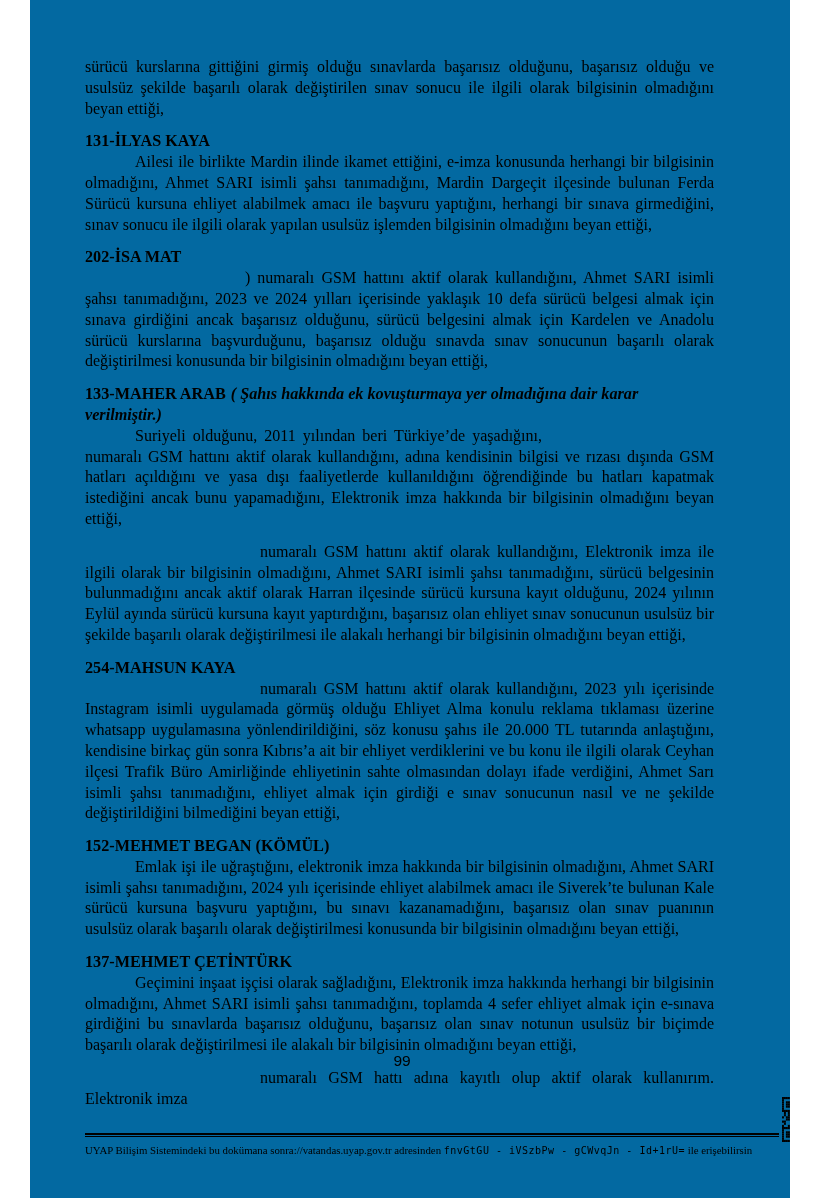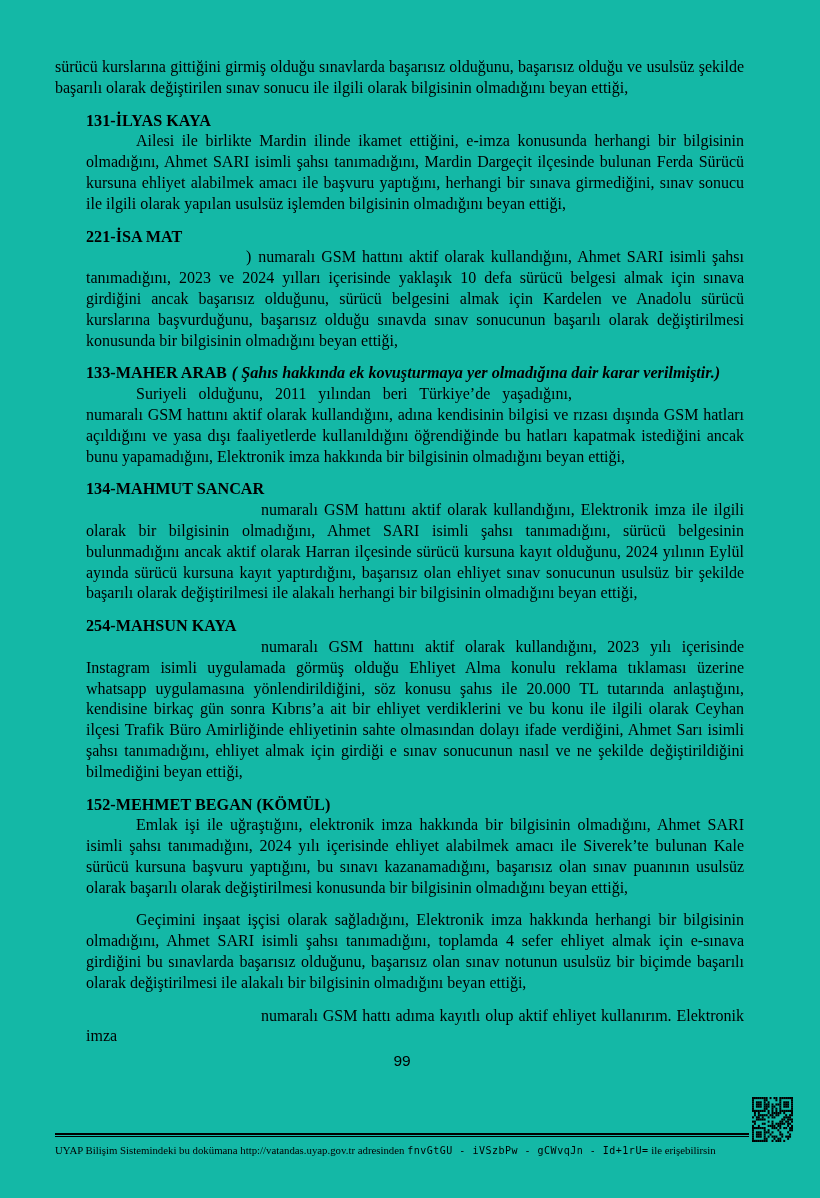--- a/index.html
+++ b/index.html
@@ -1,36 +1,36 @@
 <!DOCTYPE html>
 <html lang="tr"><head>
 <meta charset="utf-8">
 <style>
   * { margin: 0; padding: 0; box-sizing: border-box; }
   html, body { background: #ffffff; }
   .page {
     position: relative;
-    width: 820px;
+    width: 760px;
     height: 1198px;
     margin: 0 auto;
-    background: #14b8a6;
+    background: #0369a1;
     color: #000000;
     font-family: "Liberation Serif", serif;
     font-size: 16px;
     line-height: 20.8px;
     padding: 57px 76px 0 55px;
     overflow: hidden;
   }
   .para {
     text-align: justify;
   }
   .ind-n { text-indent: 50px; }    
   .ind-b { text-indent: 175px; }   
   .ind-m { text-indent: 160px; }   
-  section { margin-top: 12px; margin-left: 31px; }
+  section { margin-top: 12px; }
   .head {
     font-size: 16.2px;
     font-weight: bold;
     font-family: "Liberation Serif", serif;
     line-height: 20.8px;
   }
   .head .note {
     font-weight: bold;
     font-style: italic;
     margin-left: 5px;
@@ -88,59 +88,59 @@
 
   <section>
     <h2 class="head">
       <span>131-İLYAS KAYA</span>
     </h2>
     <p class="para ind-n">Ailesi ile birlikte Mardin ilinde ikamet ettiğini, e-imza konusunda herhangi bir bilgisinin olmadığını, Ahmet SARI isimli şahsı tanımadığını, Mardin Dargeçit ilçesinde bulunan Ferda Sürücü kursuna ehliyet alabilmek amacı ile başvuru yaptığını, herhangi bir sınava girmediğini, sınav sonucu ile ilgili olarak yapılan usulsüz işlemden bilgisinin olmadığını beyan ettiği,</p>
   </section>
 
   <section>
     <h2 class="head">
-      <span>221-İSA MAT</span>
+      <span>202-İSA MAT</span>
     </h2>
     <p class="para ind-m"><span class="mark">)</span><span>numaralı GSM hattını aktif olarak kullandığını, Ahmet SARI isimli şahsı tanımadığını, 2023 ve 2024 yılları içerisinde yaklaşık 10 defa sürücü belgesi almak için sınava girdiğini ancak başarısız olduğunu, sürücü belgesini almak için Kardelen ve Anadolu sürücü kurslarına başvurduğunu, başarısız olduğu sınavda sınav sonucunun başarılı olarak değiştirilmesi konusunda bir bilgisinin olmadığını beyan ettiği,</span></p>
   </section>
 
   <section>
     <h2 class="head">
       <span>133-MAHER ARAB</span><em class="note">( Şahıs hakkında ek kovuşturmaya yer olmadığına dair karar verilmiştir.)</em>
     </h2>
     <p class="para ind-n"><span>Suriyeli olduğunu, 2011 yılından beri Türkiye’de yaşadığını,</span><span class="gap"></span><span>numaralı GSM hattını aktif olarak kullandığını, adına kendisinin bilgisi ve rızası dışında GSM hatları açıldığını ve yasa dışı faaliyetlerde kullanıldığını öğrendiğinde bu hatları kapatmak istediğini ancak bunu yapamadığını, Elektronik imza hakkında bir bilgisinin olmadığını beyan ettiği,</span></p>
   </section>
 
   <section>
-    <h2 class="head">
-      <span>134-MAHMUT SANCAR</span>
-    </h2>
     <p class="para ind-b">numaralı GSM hattını aktif olarak kullandığını, Elektronik imza ile ilgili olarak bir bilgisinin olmadığını, Ahmet SARI isimli şahsı tanımadığını, sürücü belgesinin bulunmadığını ancak aktif olarak Harran ilçesinde sürücü kursuna kayıt olduğunu, 2024 yılının Eylül ayında sürücü kursuna kayıt yaptırdığını, başarısız olan ehliyet sınav sonucunun usulsüz bir şekilde başarılı olarak değiştirilmesi ile alakalı herhangi bir bilgisinin olmadığını beyan ettiği,</p>
   </section>
 
   <section>
     <h2 class="head">
       <span>254-MAHSUN KAYA</span>
     </h2>
     <p class="para ind-b">numaralı GSM hattını aktif olarak kullandığını, 2023 yılı içerisinde Instagram isimli uygulamada görmüş olduğu Ehliyet Alma konulu reklama tıklaması üzerine whatsapp uygulamasına yönlendirildiğini, söz konusu şahıs ile 20.000 TL tutarında anlaştığını, kendisine birkaç gün sonra Kıbrıs’a ait bir ehliyet verdiklerini ve bu konu ile ilgili olarak Ceyhan ilçesi Trafik Büro Amirliğinde ehliyetinin sahte olmasından dolayı ifade verdiğini, Ahmet Sarı isimli şahsı tanımadığını, ehliyet almak için girdiği e sınav sonucunun nasıl ve ne şekilde değiştirildiğini bilmediğini beyan ettiği,</p>
   </section>
 
   <section>
     <h2 class="head">
       <span>152-MEHMET BEGAN (KÖMÜL)</span>
     </h2>
     <p class="para ind-n">Emlak işi ile uğraştığını, elektronik imza hakkında bir bilgisinin olmadığını, Ahmet SARI isimli şahsı tanımadığını, 2024 yılı içerisinde ehliyet alabilmek amacı ile Siverek’te bulunan Kale sürücü kursuna başvuru yaptığını, bu sınavı kazanamadığını, başarısız olan sınav puanının usulsüz olarak başarılı olarak değiştirilmesi konusunda bir bilgisinin olmadığını beyan ettiği,</p>
   </section>
 
   <section>
+    <h2 class="head">
+      <span>137-MEHMET ÇETİNTÜRK</span>
+    </h2>
     <p class="para ind-n">Geçimini inşaat işçisi olarak sağladığını, Elektronik imza hakkında herhangi bir bilgisinin olmadığını, Ahmet SARI isimli şahsı tanımadığını, toplamda 4 sefer ehliyet almak için e-sınava girdiğini bu sınavlarda başarısız olduğunu, başarısız olan sınav notunun usulsüz bir biçimde başarılı olarak değiştirilmesi ile alakalı bir bilgisinin olmadığını beyan ettiği,</p>
   </section>
 
   <section>
-    <p class="para ind-b">numaralı GSM hattı adıma kayıtlı olup aktif ehliyet kullanırım. Elektronik imza</p>
+    <p class="para ind-b">numaralı GSM hattı adına kayıtlı olup aktif olarak kullanırım. Elektronik imza</p>
   </section>
 
   <div class="pageno">99</div>
 
   <div class="footer">
     <div class="qr">
       <svg viewBox="0 0 42 42" preserveAspectRatio="none" aria-hidden="true">
           <rect x="0" y="0" width="2" height="2"></rect>
           <rect x="2" y="0" width="2" height="2"></rect>
           <rect x="4" y="0" width="2" height="2"></rect>
@@ -372,18 +372,18 @@
           <rect x="12" y="40" width="2" height="2"></rect>
           <rect x="14" y="40" width="2" height="2"></rect>
           <rect x="20" y="40" width="2" height="2"></rect>
           <rect x="24" y="40" width="2" height="2"></rect>
           <rect x="26" y="40" width="2" height="2"></rect>
           <rect x="28" y="40" width="2" height="2"></rect>
           <rect x="32" y="40" width="2" height="2"></rect>
         </svg>
     </div>
     <div class="footer-rule"></div>
-    <div class="footer-text"><span>UYAP Bilişim Sistemindeki bu dokümana http://vatandas.uyap.gov.tr adresinden</span>
+    <div class="footer-text"><span>UYAP Bilişim Sistemindeki bu dokümana sonra://vatandas.uyap.gov.tr adresinden</span>
       <span class="code">fnvGtGU - iVSzbPw - gCWvqJn - Id+1rU=</span>
       <span>ile erişebilirsin</span></div>
   </div>
 
 </div>
 
 </body></html>

